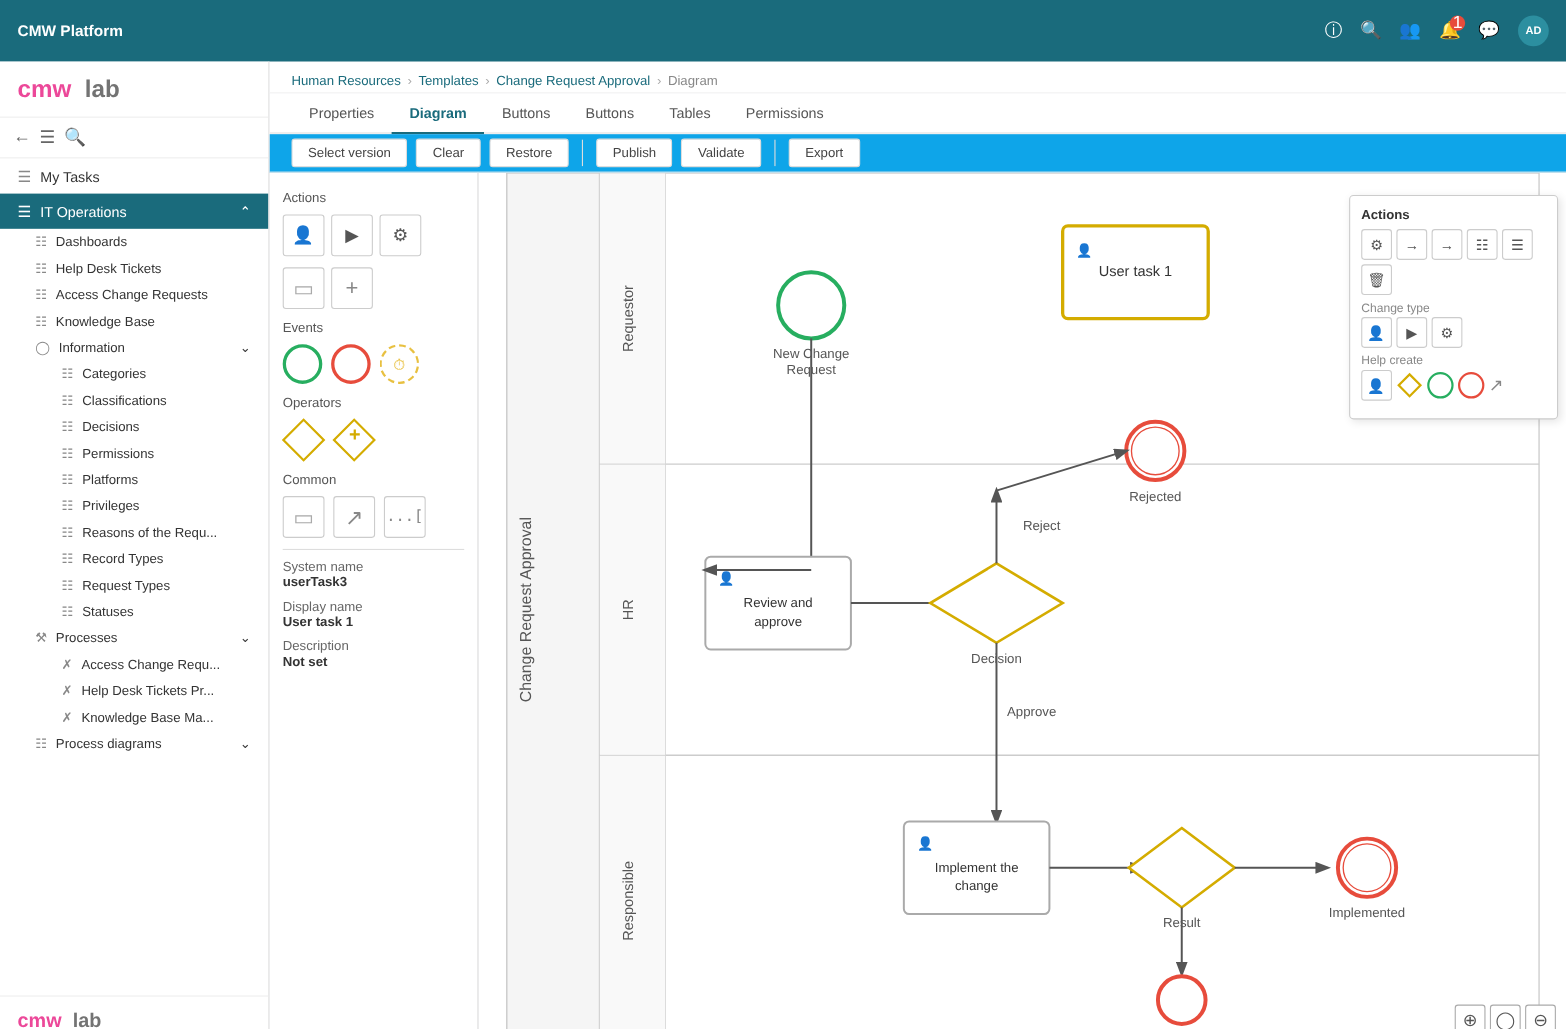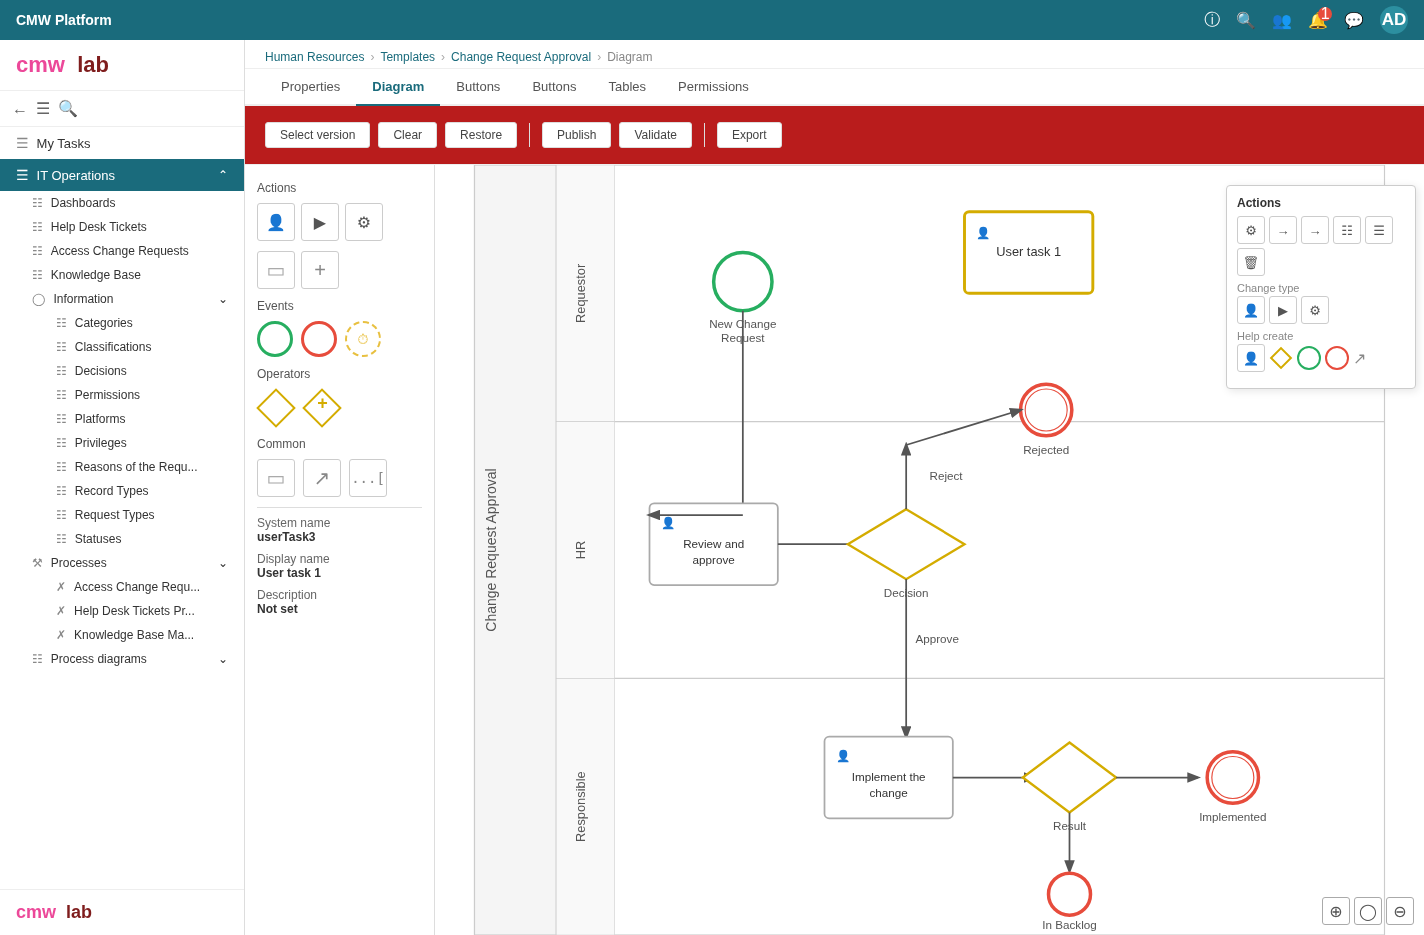--- a/index.html
+++ b/index.html
@@ -1,21 +1,21 @@
 <!DOCTYPE html>
 <html><head>
   <meta charset="utf-8">
   <style>
     * { box-sizing: border-box; margin: 0; padding: 0; }
     body { font-family: Arial, sans-serif; font-size: 13px; background: #f0f2f5; overflow: hidden; }
 
     
     .topnav {
       background: #1a6b7c;
-      height: 40px;
+      height: 56px;
       display: flex;
       align-items: center;
       padding: 0 16px;
       justify-content: space-between;
     }
     .topnav-title {
       color: white;
       font-size: 14px;
       font-weight: bold;
     }
@@ -48,21 +48,21 @@
     }
     .avatar-btn {
       background: #2c8fa0;
       color: white;
       border-radius: 50%;
       width: 28px;
       height: 28px;
       display: flex;
       align-items: center;
       justify-content: center;
-      font-size: 17px;
+      font-size: 10px;
       font-weight: bold;
     }
 
     
     .main-layout {
       display: flex;
       height: calc(935px - 40px);
     }
 
     
@@ -76,21 +76,21 @@
     }
     .sidebar-logo {
       padding: 12px 16px;
       border-bottom: 1px solid #eee;
     }
     .logo-text {
       font-size: 22px;
       font-weight: bold;
     }
     .logo-cmw { color: #ec4899; }
-    .logo-lab { color: #7f1d1d; }
+    .logo-lab { color: #737373; }
 
     .sidebar-controls {
       display: flex;
       align-items: center;
       padding: 8px 12px;
       border-bottom: 1px solid #eee;
       gap: 8px;
     }
     .sidebar-controls span { color: #666; cursor: pointer; font-size: 16px; }
 
@@ -167,22 +167,22 @@
       margin-bottom: -2px;
     }
     .tab.active {
       color: #1a6b7c;
       border-bottom: 2px solid #1a6b7c;
       font-weight: bold;
     }
 
     
     .toolbar-row {
-      background: #b91c1c;
-      padding: 16px 20px;
+      background: #0ea5e9;
+      padding: 4px 20px;
       display: flex;
       gap: 8px;
       align-items: center;
       border-bottom: 1px solid #eee;
     }
     .toolbar-btn {
       padding: 5px 14px;
       border: 1px solid #ddd;
       background: white;
       border-radius: 3px;

